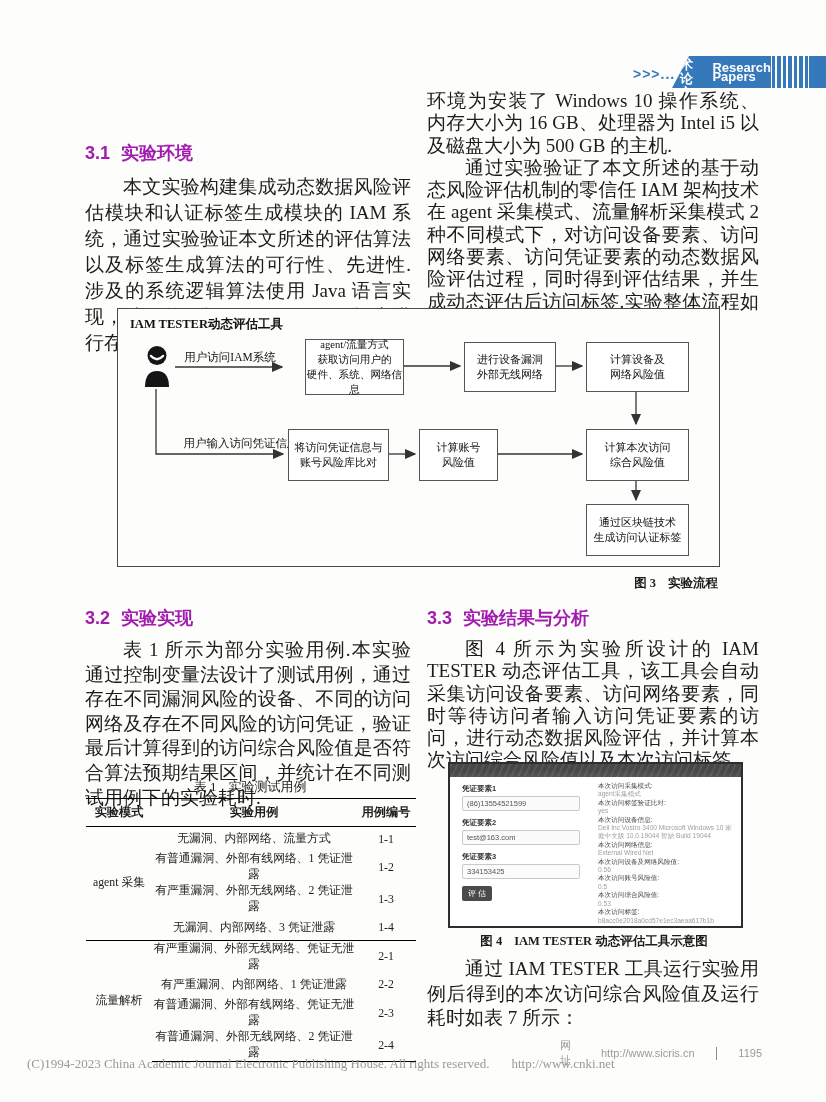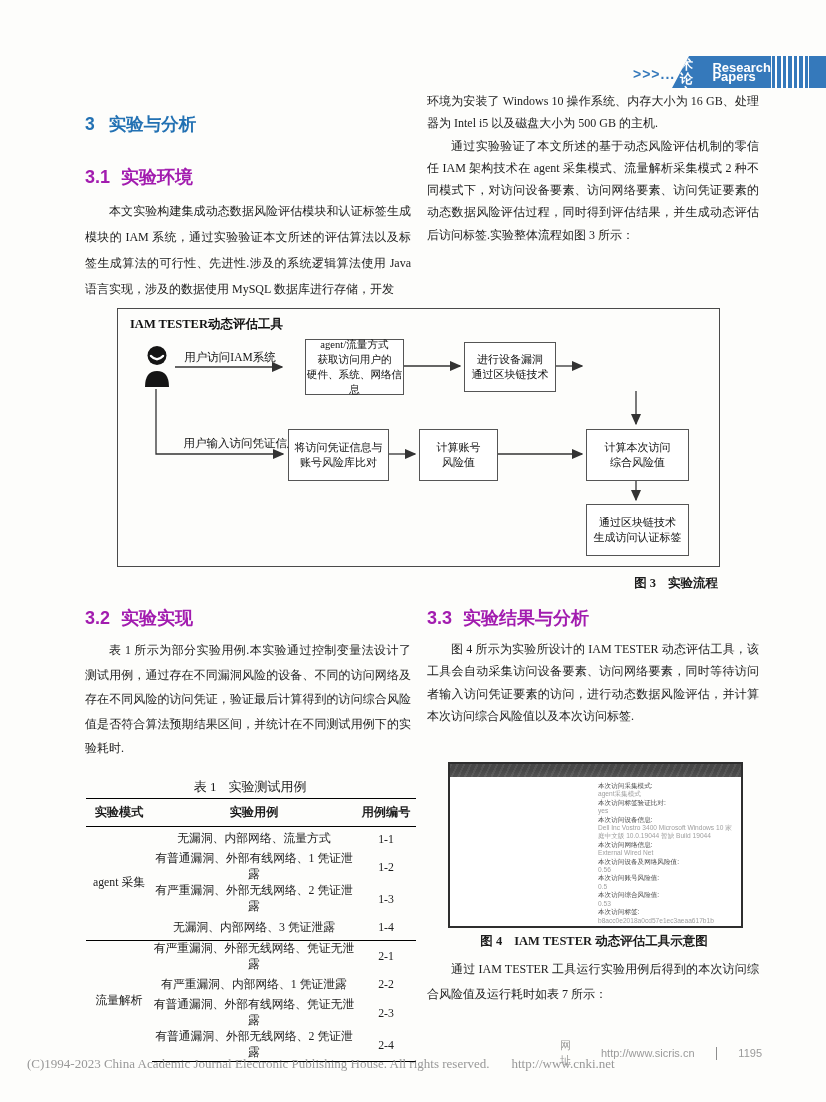--- a/index.html
+++ b/index.html
@@ -12,21 +12,21 @@
   .hdr-badge .t1{font-size:13px;font-weight:bold;letter-spacing:5px;line-height:14px;padding-left:8px;}
   .hdr-badge .t2{font-size:13px;font-weight:bold;line-height:9px;}
   .hdr-stripes{left:772px;top:56px;width:37px;height:32px;background:repeating-linear-gradient(90deg,#3579bb 0 3.5px,#fff 3.5px 5.5px);}
   .hdr-block{left:809px;top:56px;width:17px;height:32px;background:#3579bb;}
 
   
   .h1{font-family:"Liberation Sans",sans-serif;font-weight:bold;color:#2271b3;font-size:17.5px;}
   .h1 .num{margin-right:14px;}
   .h2{font-family:Liberation Sans, sans-serif;font-weight:bold;color:#a21caf;font-size:18px;}
   .h2 .num{margin-right:11px;}
-  .para{font-size:12px;text-align:justify;text-justify:inter-ideograph;}
+  .para{font-size:19px;text-align:justify;text-justify:inter-ideograph;}
   .ind{text-indent:2em;}
   .lh26{line-height:26px;}
   .lh25{line-height:24.6px;}
   .lh22{line-height:22.3px;}
 
   
   .fig3{left:117px;top:308px;width:601px;height:257px;border:1.5px solid #4a4a4a;background:#fdfdfb;}
   .fc-label{left:12px;top:7px;font-size:12.5px;font-weight:bold;font-family:"Liberation Serif",serif;color:#111;}
   .fc-box{border:1px solid #555;background:#fff;display:flex;align-items:center;justify-content:center;text-align:center;font-size:11px;line-height:15px;white-space:pre-line;font-family:"Liberation Serif",serif;color:#111;}
   .fc-arrow-label{font-size:11.5px;text-align:center;font-family:"Liberation Serif",serif;color:#111;}
@@ -67,23 +67,20 @@
 
 <div class="abs hdr-arrows">&gt;&gt;&gt;...</div>
 <div class="abs hdr-badge">
   <div class="t1">学 术 论 文</div>
   <div class="t2">Research Papers</div>
 </div>
 <div class="abs hdr-stripes"></div>
 <div class="abs hdr-block"></div>
 
 <div class="abs" style="left:85px;top:112px;width:326px;">
-  <div class="h1">
-    <span class="num">3</span><span>实验与分析</span>
-  </div>
   <div class="h2" style="margin-top:29px;">
     <span class="num">3.1</span><span>实验环境</span>
   </div>
   <div class="para lh26 ind" style="margin-top:9px;">本文实验构建集成动态数据风险评估模块和认证标签生成模块的 IAM 系统，通过实验验证本文所述的评估算法以及标签生成算法的可行性、先进性.涉及的系统逻辑算法使用 Java 语言实现，涉及的数据使用 MySQL 数据库进行存储，开发</div>
 </div>
 
 <div class="abs" style="left:427px;top:90px;width:332px;">
   <div class="para lh22">环境为安装了 Windows 10 操作系统、内存大小为 16 GB、处理器为 Intel i5 以及磁盘大小为 500 GB 的主机.</div>
   <div class="para lh22 ind">通过实验验证了本文所述的基于动态风险评估机制的零信任 IAM 架构技术在 agent 采集模式、流量解析采集模式 2 种不同模式下，对访问设备要素、访问网络要素、访问凭证要素的动态数据风险评估过程，同时得到评估结果，并生成动态评估后访问标签.实验整体流程如图 3 所示：</div>
 </div>
@@ -115,21 +112,23 @@
     </g>
   </svg>
 
   <div class="abs fc-arrow-label" style="left:56px;top:41px;width:112px;">用户访问IAM系统</div>
   <div class="abs fc-arrow-label" style="left:58px;top:127px;width:130px;">用户输入访问凭证信息</div>
 
   <div class="abs fc-box" style="left:168px;top:30px;width:97px;height:54px;font-size:10.6px;margin-left:19px;">agent/流量方式
 获取访问用户的
 硬件、系统、网络信息</div>
   <div class="abs fc-box" style="left:346px;top:33px;width:90px;height:48px;">进行设备漏洞
-通过区块链技术</div>
+外部无线网络</div>
+  <div class="abs fc-box" style="left:468px;top:33px;width:101px;height:48px;">计算设备及
+网络风险值</div>
   <div class="abs fc-box" style="left:170px;top:120px;width:99px;height:50px;">将访问凭证信息与
 账号风险库比对</div>
   <div class="abs fc-box" style="left:301px;top:120px;width:77px;height:50px;">计算账号
 风险值</div>
   <div class="abs fc-box" style="left:468px;top:120px;width:101px;height:50px;">计算本次访问
 综合风险值</div>
   <div class="abs fc-box" style="left:468px;top:195px;width:101px;height:50px;">通过区块链技术
 生成访问认证标签</div>
 </div>
 <div class="abs fig3-caption">
@@ -195,20 +194,29 @@
 <div class="abs" style="left:427px;top:606px;width:332px;">
   <div class="h2">
     <span class="num">3.3</span><span>实验结果与分析</span>
   </div>
   <div class="para lh22 ind" style="margin-top:8px;">图 4 所示为实验所设计的 IAM TESTER 动态评估工具，该工具会自动采集访问设备要素、访问网络要素，同时等待访问者输入访问凭证要素的访问，进行动态数据风险评估，并计算本次访问综合风险值以及本次访问标签.</div>
 </div>
 
 <div class="abs fig4">
   <div class="abs fig4-banner"></div>
 
+  <div class="abs f4-form">
+    <div class="f4-label">凭证要素1</div>
+    <div class="f4-input">(86)13554521599</div>
+    <div class="f4-label">凭证要素2</div>
+    <div class="f4-input">test@163.com</div>
+    <div class="f4-label">凭证要素3</div>
+    <div class="f4-input">334153425</div>
+    <div class="f4-btn">评 估</div>
+  </div>
 
   <div class="abs f4-results">
     <div class="rl">本次访问采集模式:</div>
     <div class="rv">agent采集模式</div>
     <div class="rl">本次访问标签验证比对:</div>
     <div class="rv">yes</div>
     <div class="rl">本次访问设备信息:</div>
     <div class="rv">Dell Inc Vostro 3400 Microsoft Windows 10 家庭中文版 10.0.19044 暂缺 Build 19044</div>
     <div class="rl">本次访问网络信息:</div>
     <div class="rv">External Wired Net</div>

